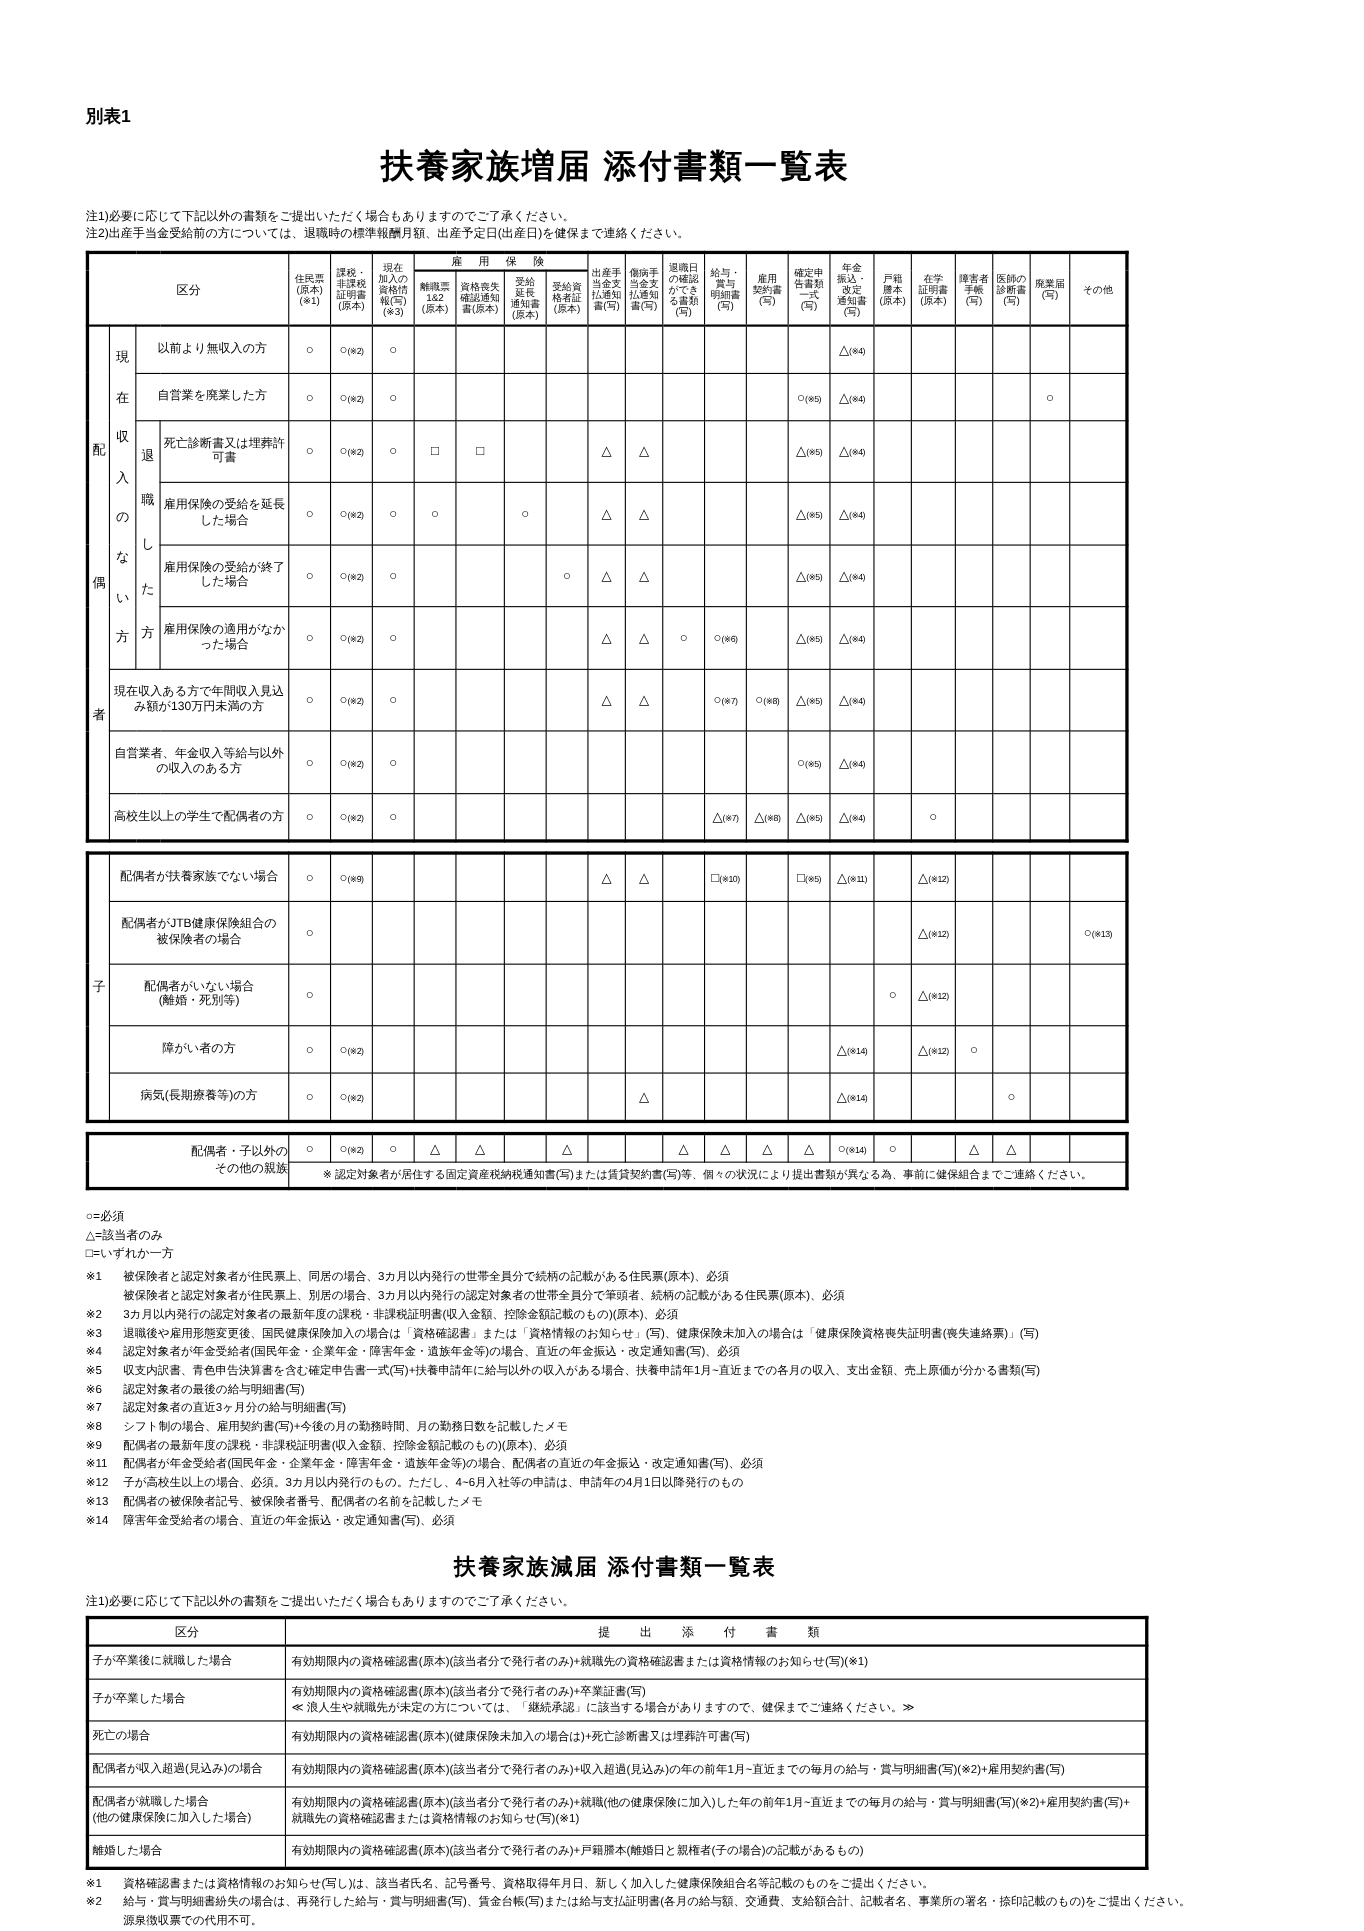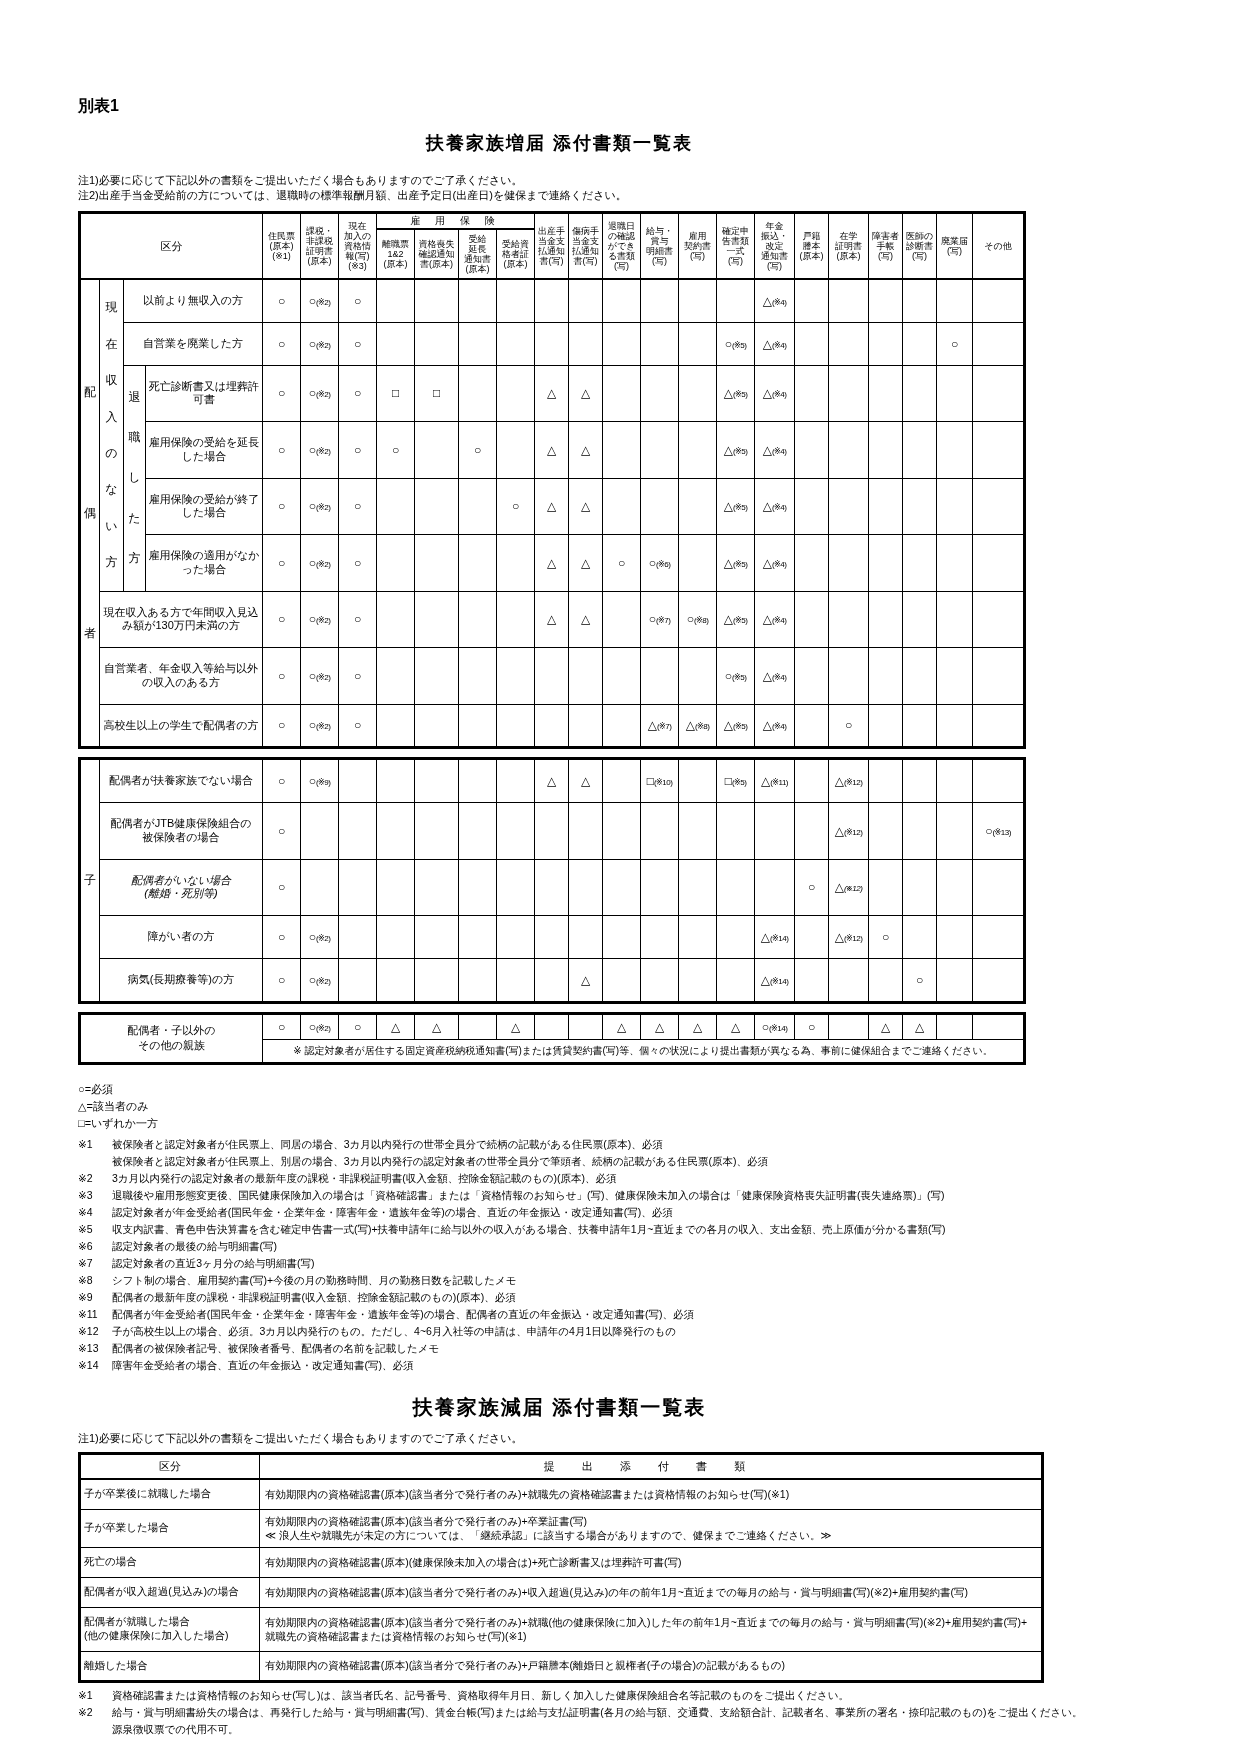--- a/index.html
+++ b/index.html
@@ -3,36 +3,36 @@
 <meta charset="utf-8">
 <style>
   html,body{margin:0;padding:0;background:#fff;}
   body{
     width:1240px;height:1755px;position:relative;color:#000;
     font-family:"Liberation Sans","DejaVu Sans",sans-serif;
     -webkit-font-smoothing:antialiased;
   }
   .content{padding:96px 0 0 78px;width:1090px;}
   .doc-label{font-size:16px;font-weight:bold;}
-  .main-title{width:963px;text-align:center;font-size:18px;font-weight:bold;margin-top:14px;letter-spacing:2px;}
+  .main-title{width:963px;text-align:center;font-size:30px;font-weight:bold;margin-top:14px;letter-spacing:2px;}
   .head-notes{margin-top:18px;font-size:11px;line-height:15px;}
   
   table{border-collapse:collapse;table-layout:fixed;}
   .block{border:3px solid #000;margin-top:8px;}
   td,th{border:1px solid #000;padding:0;font-weight:normal;overflow:hidden;}
   th.colhead{font-size:9px;line-height:1.12;white-space:pre-line;text-align:center;vertical-align:middle;padding:1px 0;}
   th.corner{font-size:11px;text-align:center;vertical-align:middle;}
   th.emp-group{font-size:10px;text-align:center;vertical-align:middle;letter-spacing:6px;}
   thead th{border-bottom:2px solid #000;}
   td.rowlabel{font-size:11px;line-height:1.25;text-align:center;vertical-align:middle;padding:14px 2px;white-space:pre-line;}
   td.mark-cell{text-align:center;vertical-align:middle;font-size:12px;line-height:1;}
   td.mark-cell .ref{font-size:8px;letter-spacing:-0.5px;}
   td.vcell{position:relative;}
   .vfill{position:absolute;top:0;left:0;right:0;bottom:0;display:flex;flex-direction:column;align-items:center;justify-content:space-evenly;font-size:12px;}
-  td.other-label{font-size:11px;line-height:1.4;text-align:center;vertical-align:middle;white-space:pre-line;}
+  td.other-label{font-size:11px;line-height:1.4;text-align:right;vertical-align:middle;white-space:pre-line;}
   td.span-note{font-size:10px;text-align:center;vertical-align:middle;padding:2px 3px;}
   td.sep-label{font-size:12px;text-align:center;vertical-align:middle;}
   td.sep-text{font-size:10.5px;text-align:center;vertical-align:middle;padding:2px 6px;}
   
   .legend{margin-top:16px;font-size:11px;line-height:17px;}
   .notes{margin-top:4px;font-size:10.5px;line-height:17px;}
   .note-line{display:flex;}
   .note-tag{flex:0 0 34px;}
   .note-text{flex:1;}
   
@@ -473,21 +473,21 @@
             <td class="mark-cell"></td>
             <td class="mark-cell"></td>
             <td class="mark-cell"></td>
             <td class="mark-cell"></td>
             <td class="mark-cell"><span class="mark">△</span><span class="ref">(※12)</span></td>
             <td class="mark-cell"></td>
             <td class="mark-cell"></td>
             <td class="mark-cell"></td>
             <td class="mark-cell"><span class="mark">○</span><span class="ref">(※13)</span></td>
           </tr>
-          <tr style="height: 32px; font-style: italic;">
+          <tr style="height: 32px;">
             <td class="rowlabel">配偶者がいない場合
 (離婚・死別等)</td>
             <td class="mark-cell"><span class="mark">○</span></td>
             <td class="mark-cell"></td>
             <td class="mark-cell"></td>
             <td class="mark-cell"></td>
             <td class="mark-cell"></td>
             <td class="mark-cell"></td>
             <td class="mark-cell"></td>
             <td class="mark-cell"></td>

